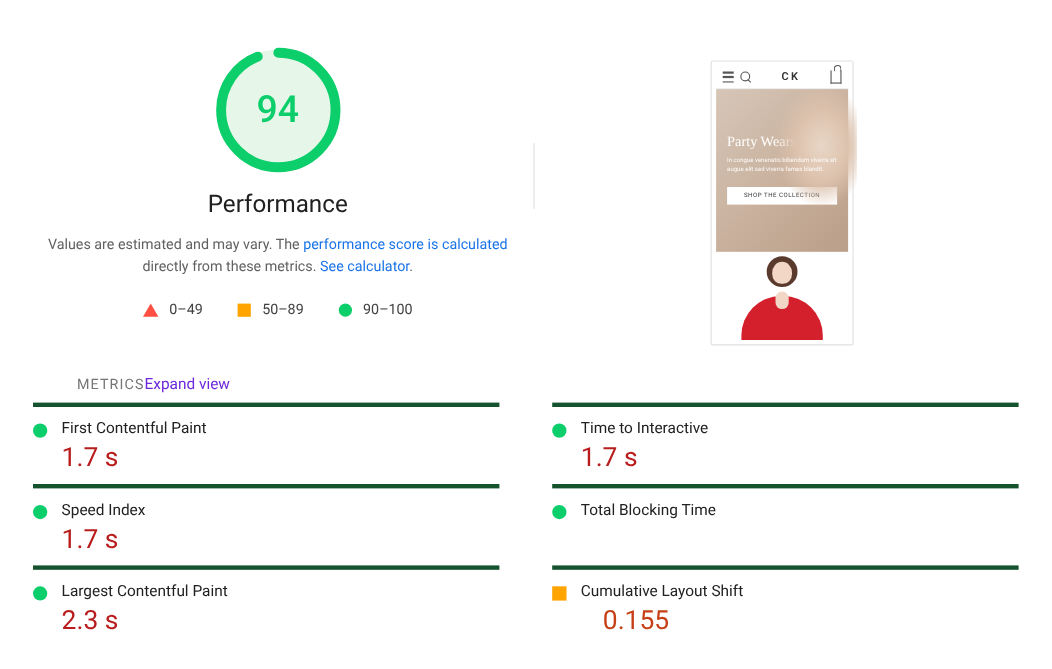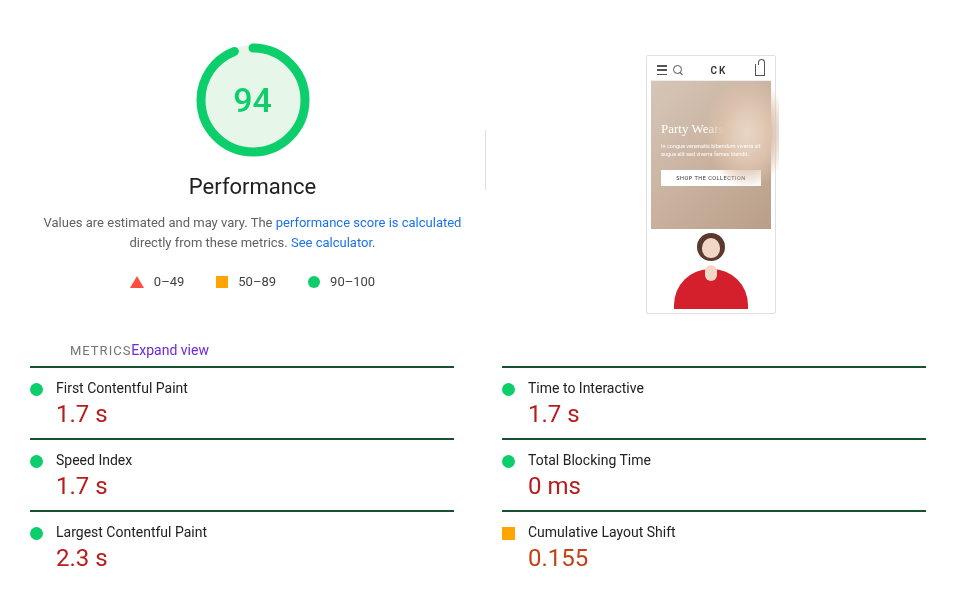--- a/index.html
+++ b/index.html
@@ -144,34 +144,34 @@
     font-size: 14px; color: #6d28d9; cursor: pointer;
   }
 
   .metrics-grid {
     display: grid;
     grid-template-columns: 1fr 1fr;
     column-gap: 48px;
     padding: 0 30px;
   }
   .metric {
-    border-top: 2px solid #14532d;
+    border-top: 4px solid #14532d;
     padding: 12px 0 10px 0;
     display: grid;
     grid-template-columns: 26px 1fr;
     row-gap: 4px;
     align-items: start;
   }
   .metric-indicator { width: 13px; height:13px; margin-top:3px; }
   .ind-circ { border-radius:50%; background:#0cce6b; }
   .ind-sq { background:#ffa400; }
   .metric-name { font-size: 14px; color: #212121; }
   .metric-value { grid-column: 2; font-size: 24px; font-weight: 400; }
   .val-green { color: #b91c1c; }
-  .val-orange { color: #c64016; }
+  .val-orange { color: #c64016; margin-left: 20px; }
 </style>
 </head>
 <body>
 
 <div class="hero-row">
   <div class="score-col">
 
     <div class="gauge-wrap">
       <svg class="gauge-svg" viewBox="0 0 120 120">
         <circle class="gauge-track" cx="60" cy="60" r="55"></circle>
@@ -253,21 +253,20 @@
 
   <div class="metric">
     <div class="metric-indicator ind-circ"></div>
     <div class="metric-name">Speed Index</div>
     <div class="metric-value val-green">1.7 s</div>
   </div>
 
   <div class="metric">
     <div class="metric-indicator ind-circ"></div>
     <div class="metric-name">Total Blocking Time</div>
-    <div class="metric-value val-green">0 ms</div>
   </div>
 
   <div class="metric">
     <div class="metric-indicator ind-circ"></div>
     <div class="metric-name">Largest Contentful Paint</div>
     <div class="metric-value val-green">2.3 s</div>
   </div>
 
   <div class="metric">
     <div class="metric-indicator ind-sq"></div>

